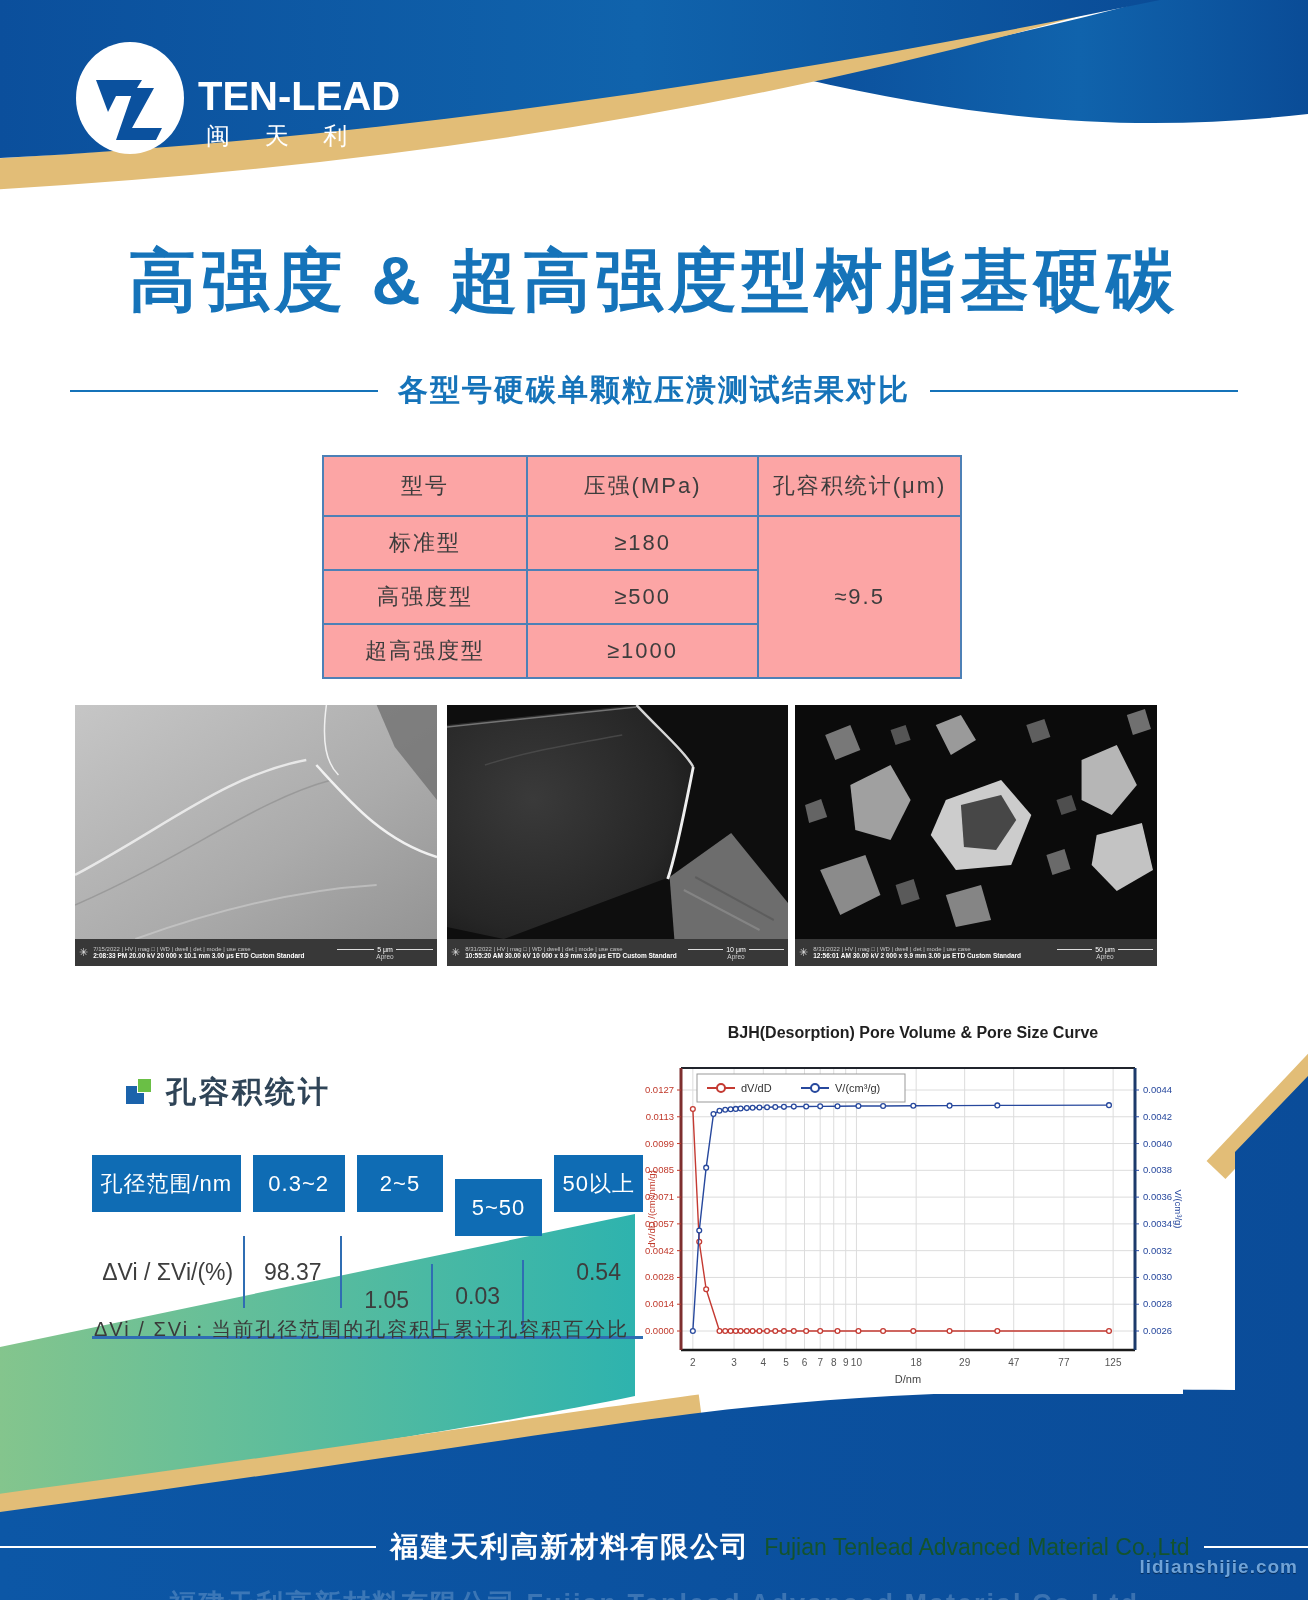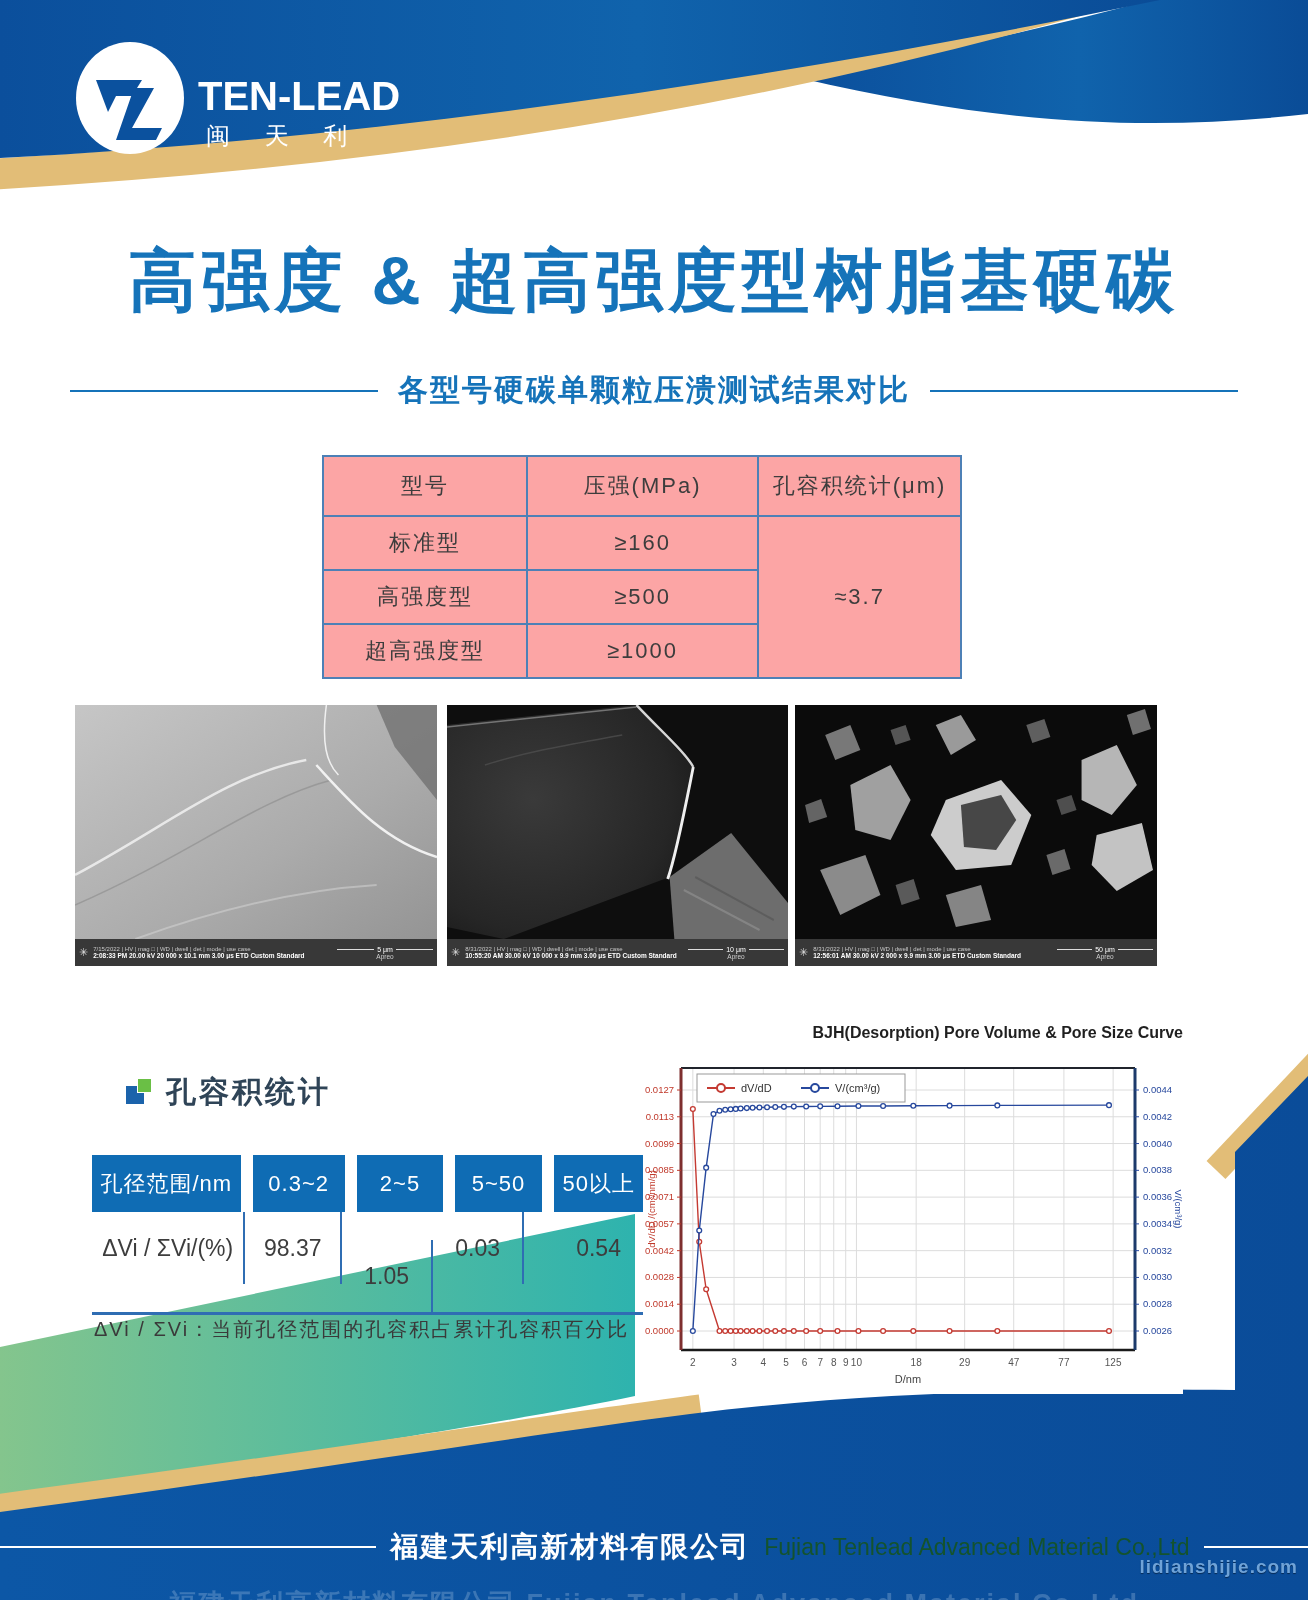--- a/index.html
+++ b/index.html
@@ -47,27 +47,27 @@
 
   .pore-table{left:92px;top:1155px;width:552px;}
   .pt-head{display:flex;gap:12px;}
   .pt-head .cell{background:#0f6cb4;color:#ffffff;height:57px;display:flex;align-items:center;
       justify-content:center;font-size:22px;letter-spacing:1px;}
   .pt-body{display:flex;}
   .pt-body .cell{height:72px;display:flex;align-items:center;justify-content:center;
       font-size:23px;color:#3d3d3d;border-right:2px solid #2f6db3;}
   .pt-body .cell:last-child{border-right:none;padding-left:29px;}
   .pt-rule{height:3px;background:#2f6db3;}
-  .w0{width:158px;} .w1{width:98px;} .w2{width:92px;} .w3{width:92px;} .w4{width:96px;}
+  .w0{width:158px;} .w1{width:98px;} .w2{width:92px;} .w3{width:92px;margin-top:24px;} .w4{width:96px;}
   .pt-body .w0{width:160px;} .pt-body .w1{width:100px;} .pt-body .w2{width:94px;margin-top:28px;} .pt-body .w3{width:94px;} .pt-body .w4{width:96px;}
   .pore-note{left:94px;top:1316px;font-size:20px;color:#3a3a3a;letter-spacing:2px;}
 
   
   .chart-box{left:643px;top:1018px;width:540px;height:376px;background:#ffffff;}
-  .chart-title{position:absolute;left:0;right:0;top:6px;text-align:right;font-size:16px;
+  .chart-title{position:absolute;left:0;right:0;top:6px;text-align:center;font-size:16px;
       font-weight:bold;color:#1f1f1f;}
 
   
   .footer-row{left:0;right:0;top:1528px;display:flex;align-items:center;gap:14px;z-index:5;}
   .footer-row .frule{height:2px;background:#ffffff;}
   .footer-row .fl{flex-grow:3.6;}
   .footer-row .fr{flex-grow:1;}
   .footer-cn{font-size:28px;font-weight:bold;color:#ffffff;letter-spacing:2px;white-space:nowrap;}
   .footer-en{font-size:23px;color:#14532d;white-space:nowrap;}
   .footer-reflect{left:0;right:0;top:1586px;text-align:center;color:rgba(205,225,245,.25);
@@ -133,22 +133,22 @@
 
   <table class="crush" style="z-index:2;">
     <tbody>
         <tr>
       <th class="col-model">型号</th>
       <th class="col-press">压强(MPa)</th>
       <th class="col-size">孔容积统计(μm)</th>
     </tr>
     <tr>
       <td>标准型</td>
-      <td>≥160</td>
-      <td rowspan="3">≈3.7</td>
+      <td>≥180</td>
+      <td rowspan="3">≈9.5</td>
     </tr>
     <tr>
       <td>高强度型</td>
       <td>≥500</td>
     </tr>
     <tr>
       <td>超高强度型</td>
       <td>≥1000</td>
     </tr>
   </tbody>

